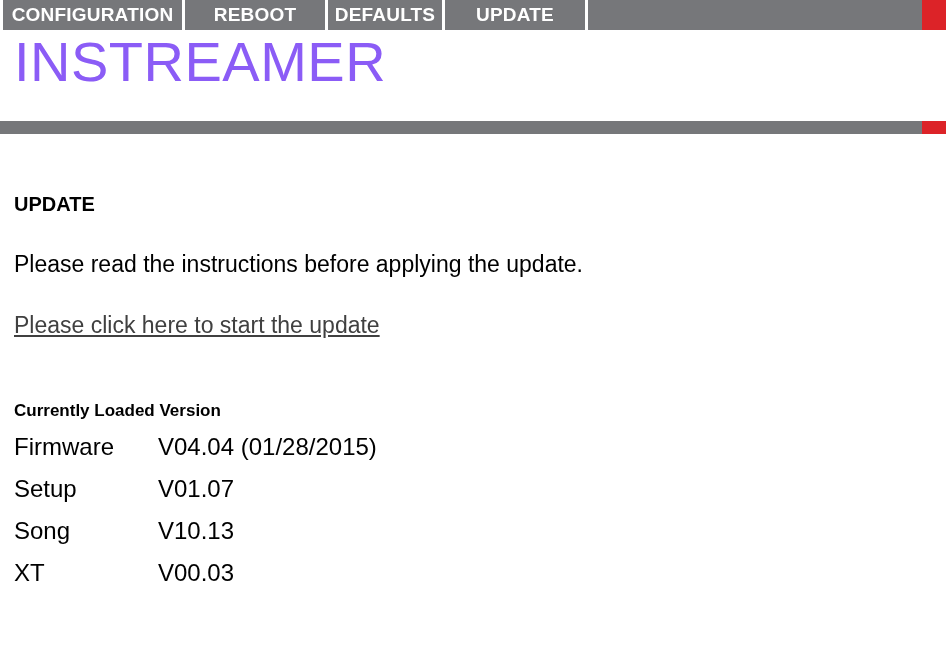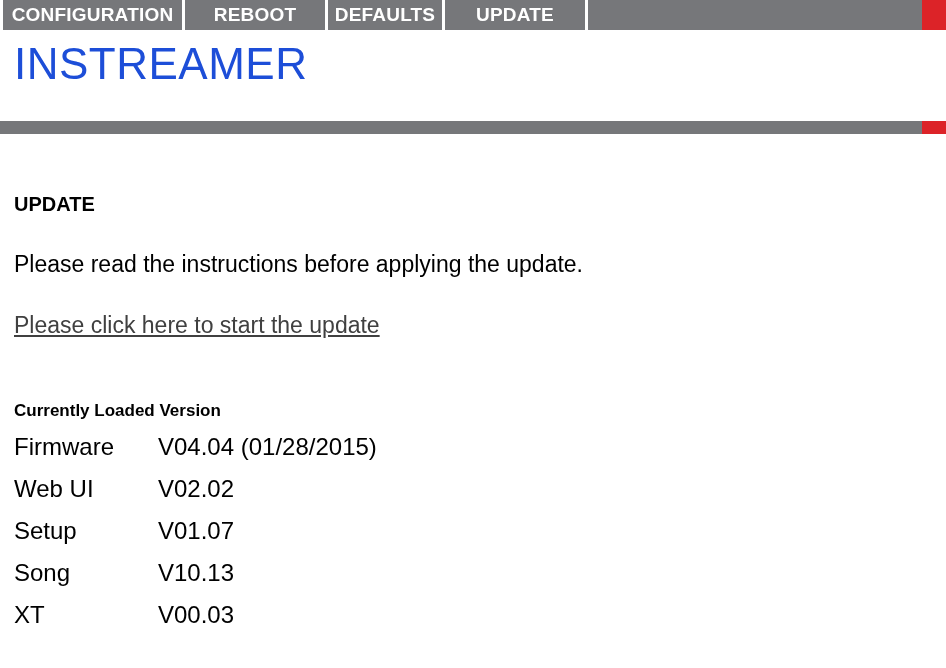--- a/index.html
+++ b/index.html
@@ -55,26 +55,26 @@
   }
 
   
   .brandwrap {
     height: 91px;
     position: relative;
   }
   .brand {
     position: absolute;
     left: 14px;
-    top: 12px;
-    font-size: 44px;
+    top: 4px;
+    font-size: 56px;
     font-weight: normal;
     letter-spacing: 0.5px;
     line-height: 1;
-    color: #1d4ed8;
+    color: #8b5cf6;
     white-space: nowrap;
   }
 
   
   .rule {
     display: flex;
     height: 13px;
     width: 946px;
   }
   .rule-gray {
@@ -179,24 +179,20 @@
   <div class="version-block">
     <div class="version-heading">Currently Loaded Version</div>
 
     <table class="versions">
       <tbody>
         <tr>
           <td class="vlabel">Firmware</td>
           <td class="vvalue">V04.04 (01/28/2015)</td>
         </tr>
         <tr>
-          <td class="vlabel">Web UI</td>
-          <td class="vvalue">V02.02</td>
-        </tr>
-        <tr>
           <td class="vlabel">Setup</td>
           <td class="vvalue">V01.07</td>
         </tr>
         <tr>
           <td class="vlabel">Song</td>
           <td class="vvalue">V10.13</td>
         </tr>
         <tr>
           <td class="vlabel">XT</td>
           <td class="vvalue">V00.03</td>

